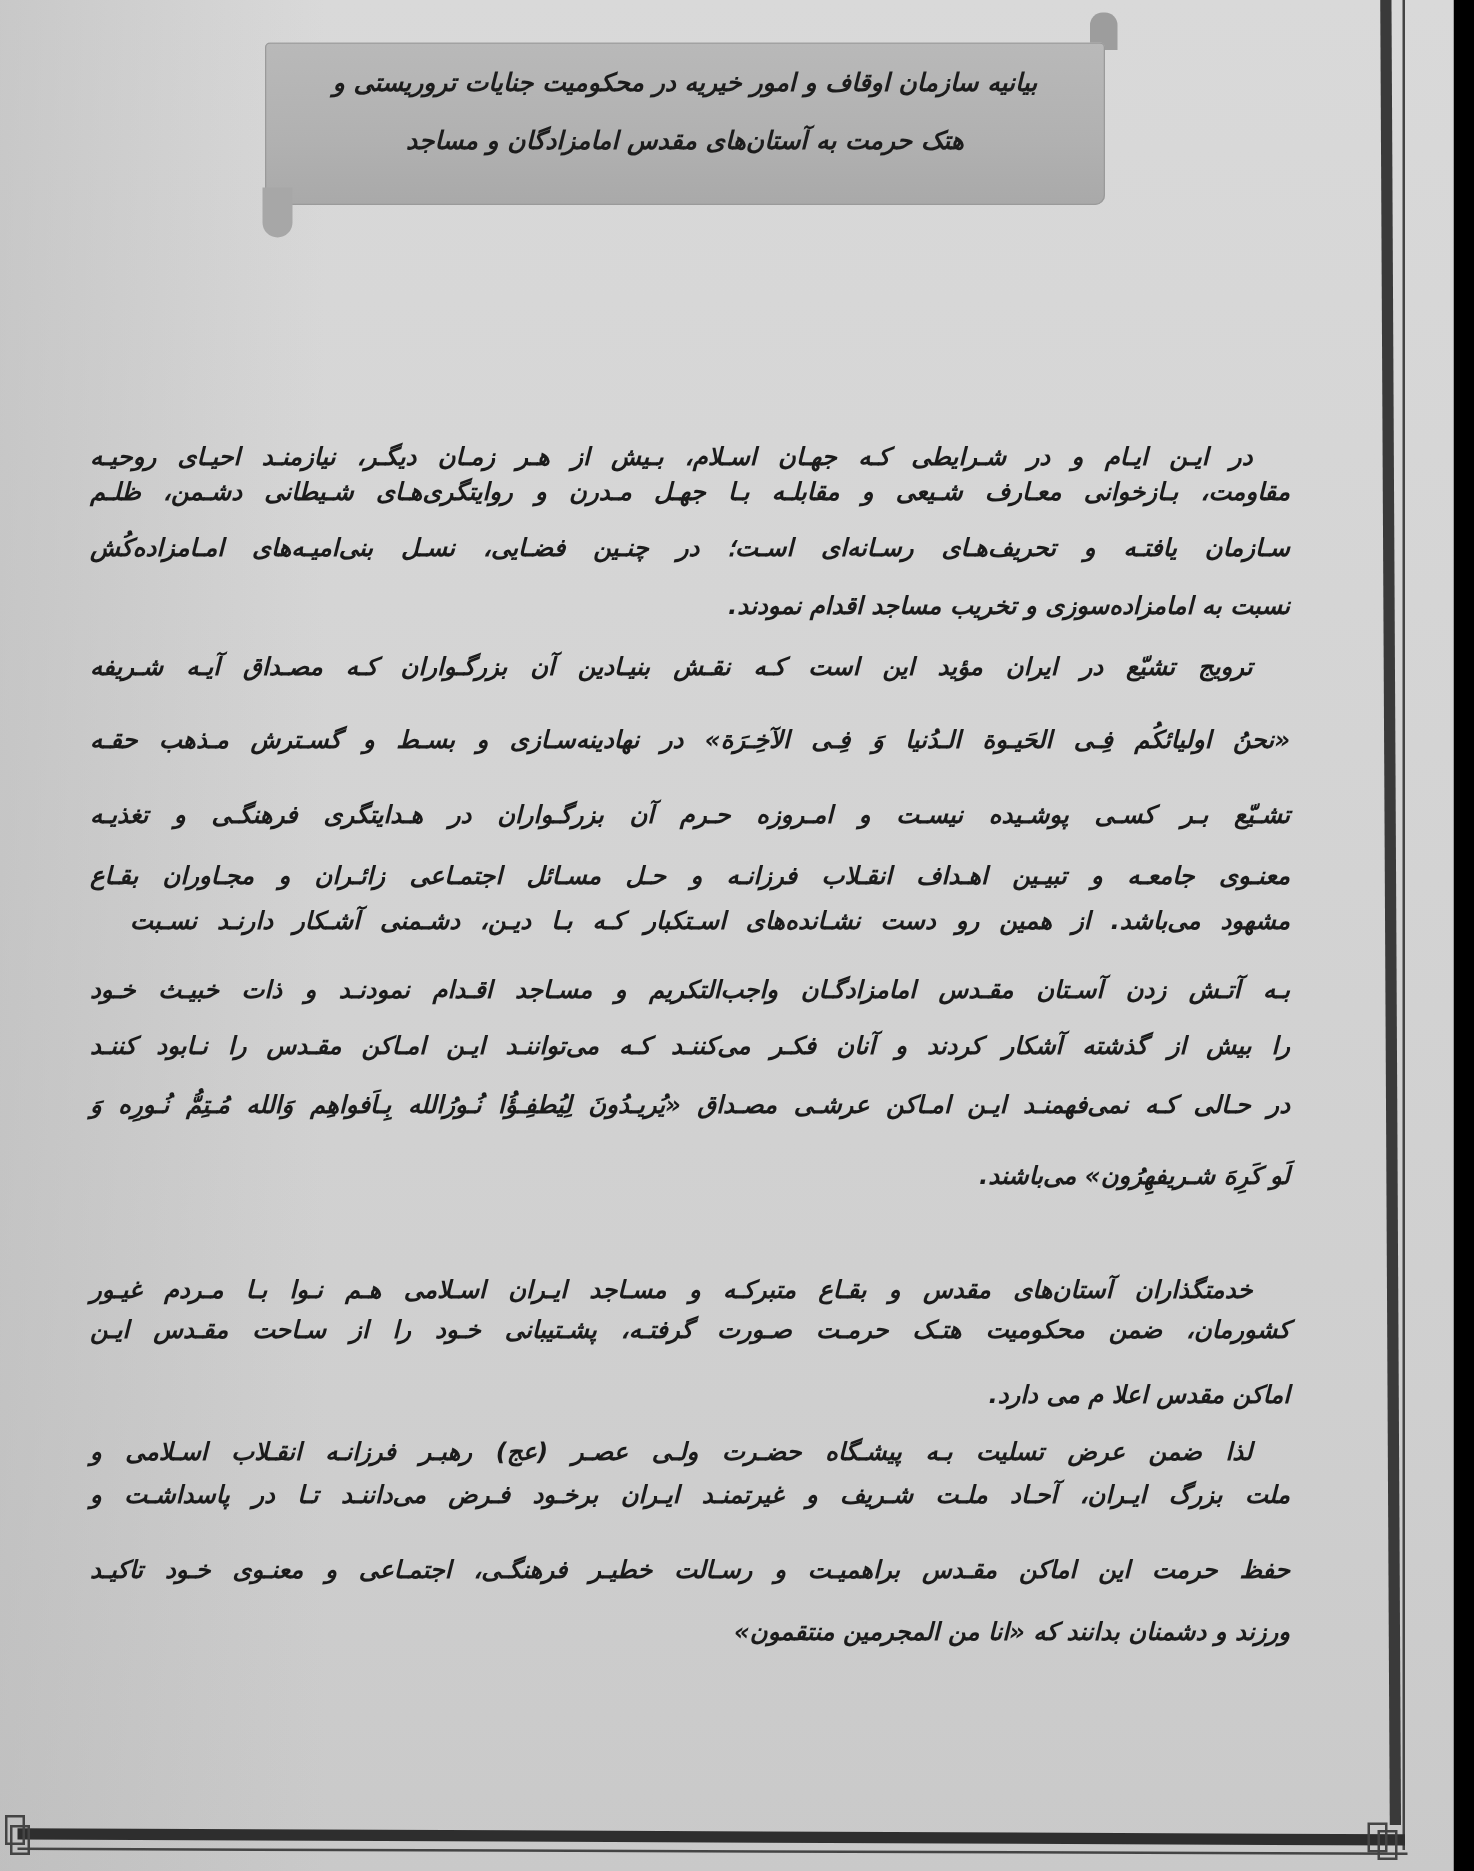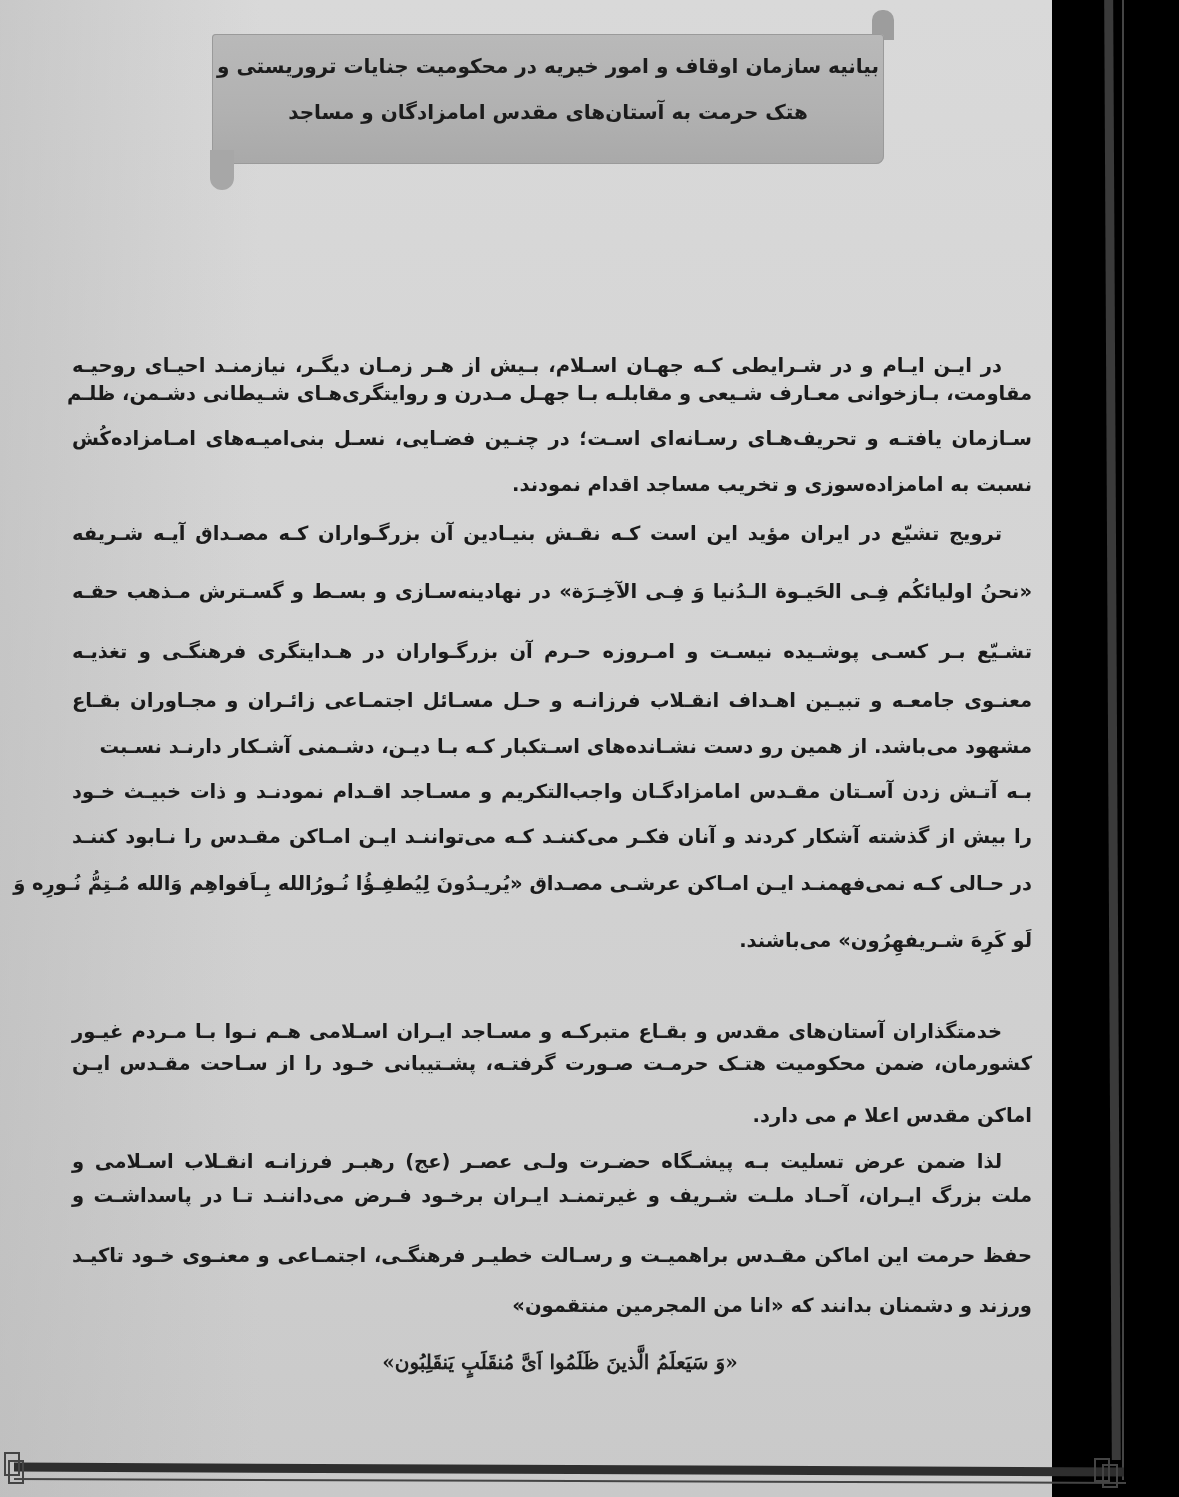--- a/index.html
+++ b/index.html
@@ -11,23 +11,24 @@
     height: 1497px;
     position: relative;
     overflow: hidden;
     background: #000;
     font-family: "DejaVu Sans", sans-serif;
   }
   .paper {
     position: absolute;
     left: 0;
     top: 0;
-    width: 1052px;
+    width: 1163px;
     height: 1497px;
     background: linear-gradient(180deg, #d9d9d9 0%, #d4d4d4 40%, #cfcfcf 75%, #c9c9c9 100%);
+    font-style: italic;
   }
   .paper-shade {
     position: absolute;
     left: 0; top: 0;
     width: 260px; height: 1497px;
     background: linear-gradient(90deg, rgba(180,180,180,0.45), rgba(210,210,210,0));
     pointer-events: none;
   }
   
   .border-right-thick {
@@ -169,41 +170,40 @@
     <div class="line" style="top:44px;">مقاومت، بـازخوانی معـارف شـیعی و مقابلـه بـا جهـل مـدرن و روایتگری‌هـای شـیطانی دشـمن، ظلـم</div>
     <div class="line" style="top:89px;">سـازمان یافتـه و تحریف‌هـای رسـانه‌ای اسـت؛ در چنـین فضـایی، نسـل بنی‌امیـه‌های امـامزاده‌کُش</div>
     <div class="line last" style="top:135px;">نسبت به امامزاده‌سوزی و تخریب مساجد اقدام نمودند.</div>
   </div>
 
   <div class="body-text" style="top:522px;">
     <div class="line indent" style="top:0px;">ترویج تشیّع در ایران مؤید این است کـه نقـش بنیـادین آن بزرگـواران کـه مصـداق آیـه شـریفه</div>
     <div class="line" style="top:58px;">«نحنُ اولیائکُم فِـی الحَیـوة الـدُنیا وَ فِـی الآخِـرَة» در نهادینه‌سـازی و بسـط و گسـترش مـذهب حقـه</div>
     <div class="line" style="top:118px;">تشـیّع بـر کسـی پوشـیده نیسـت و امـروزه حـرم آن بزرگـواران در هـدایتگری فرهنگـی و تغذیـه</div>
     <div class="line" style="top:167px;">معنـوی جامعـه و تبیـین اهـداف انقـلاب فرزانـه و حـل مسـائل اجتمـاعی زائـران و مجـاوران بقـاع</div>
-    <div class="line" style="top:213px;margin-left:32px;">مشهود می‌باشد. از همین رو دست نشـانده‌های اسـتکبار کـه بـا دیـن، دشـمنی آشـکار دارنـد نسـبت</div>
+    <div class="line" style="top:203px;margin-left:32px;">مشهود می‌باشد. از همین رو دست نشـانده‌های اسـتکبار کـه بـا دیـن، دشـمنی آشـکار دارنـد نسـبت</div>
     <div class="line" style="top:258px;">بـه آتـش زدن آسـتان مقـدس امامزادگـان واجب‌التکریم و مسـاجد اقـدام نمودنـد و ذات خبیـث خـود</div>
     <div class="line" style="top:303px;">را بیش از گذشته آشکار کردند و آنان فکـر می‌کننـد کـه می‌تواننـد ایـن امـاکن مقـدس را نـابود کننـد</div>
     <div class="line" style="top:350px;">در حـالی کـه نمی‌فهمنـد ایـن امـاکن عرشـی مصـداق «یُریـدُونَ لِیُطفِـؤُا نُـورُالله بِـاَفواهِم وَالله مُـتِمُّ نُـورِه وَ</div>
     <div class="line last" style="top:407px;">لَو کَرِهَ شـریفهِرُون» می‌باشند.</div>
   </div>
 
   <div class="body-text" style="top:1004px;">
     <div class="line indent" style="top:16px;">خدمتگذاران آستان‌های مقدس و بقـاع متبرکـه و مسـاجد ایـران اسـلامی هـم نـوا بـا مـردم غیـور</div>
     <div class="line" style="top:48px;">کشورمان، ضمن محکومیت هتـک حرمـت صـورت گرفتـه، پشـتیبانی خـود را از سـاحت مقـدس ایـن</div>
     <div class="line last" style="top:100px;">اماکن مقدس اعلا م می دارد.</div>
   </div>
 
   <div class="body-text" style="top:1150px;">
     <div class="line indent" style="top:0px;">لذا ضمن عرض تسلیت بـه پیشـگاه حضـرت ولـی عصـر (عج) رهبـر فرزانـه انقـلاب اسـلامی و</div>
     <div class="line" style="top:34px;">ملت بزرگ ایـران، آحـاد ملـت شـریف و غیرتمنـد ایـران برخـود فـرض می‌داننـد تـا در پاسداشـت و</div>
     <div class="line" style="top:94px;">حفظ حرمت این اماکن مقـدس براهمیـت و رسـالت خطیـر فرهنگـی، اجتمـاعی و معنـوی خـود تاکیـد</div>
     <div class="line last" style="top:144px;">ورزند و دشمنان بدانند که «انا من المجرمین منتقمون»</div>
   </div>
 
-  <div class="closing-verse">«وَ سَیَعلَمُ الَّذینَ ظَلَمُوا اَیَّ مُنقَلَبٍ یَنقَلِبُون»</div>
 
   <div class="border-right-thick"></div>
   <div class="border-right-thin"></div>
   <div class="border-bottom-thick"></div>
   <div class="border-bottom-thin"></div>
   <div class="corner bl1"></div>
   <div class="corner bl2"></div>
   <div class="corner br1"></div>
   <div class="corner br2"></div>
 </div>

